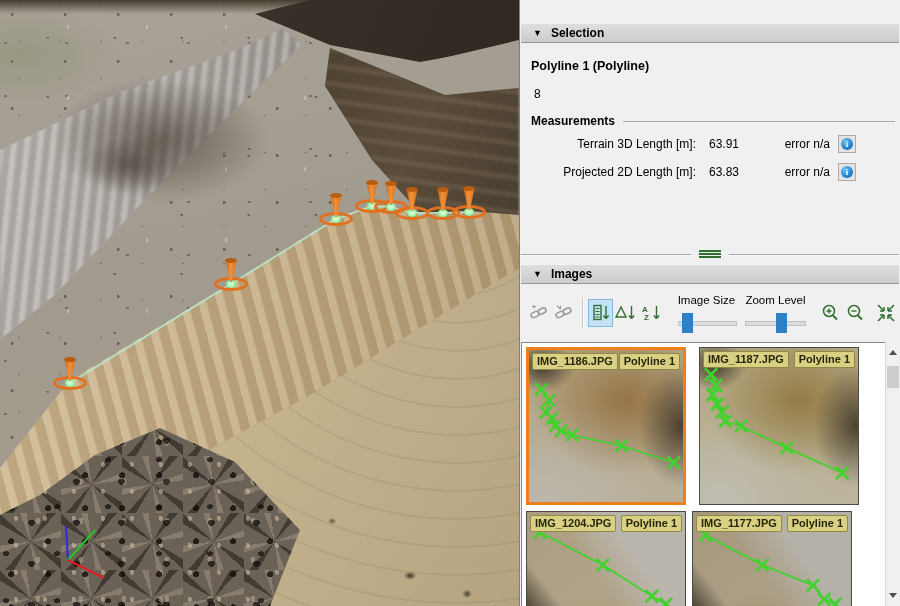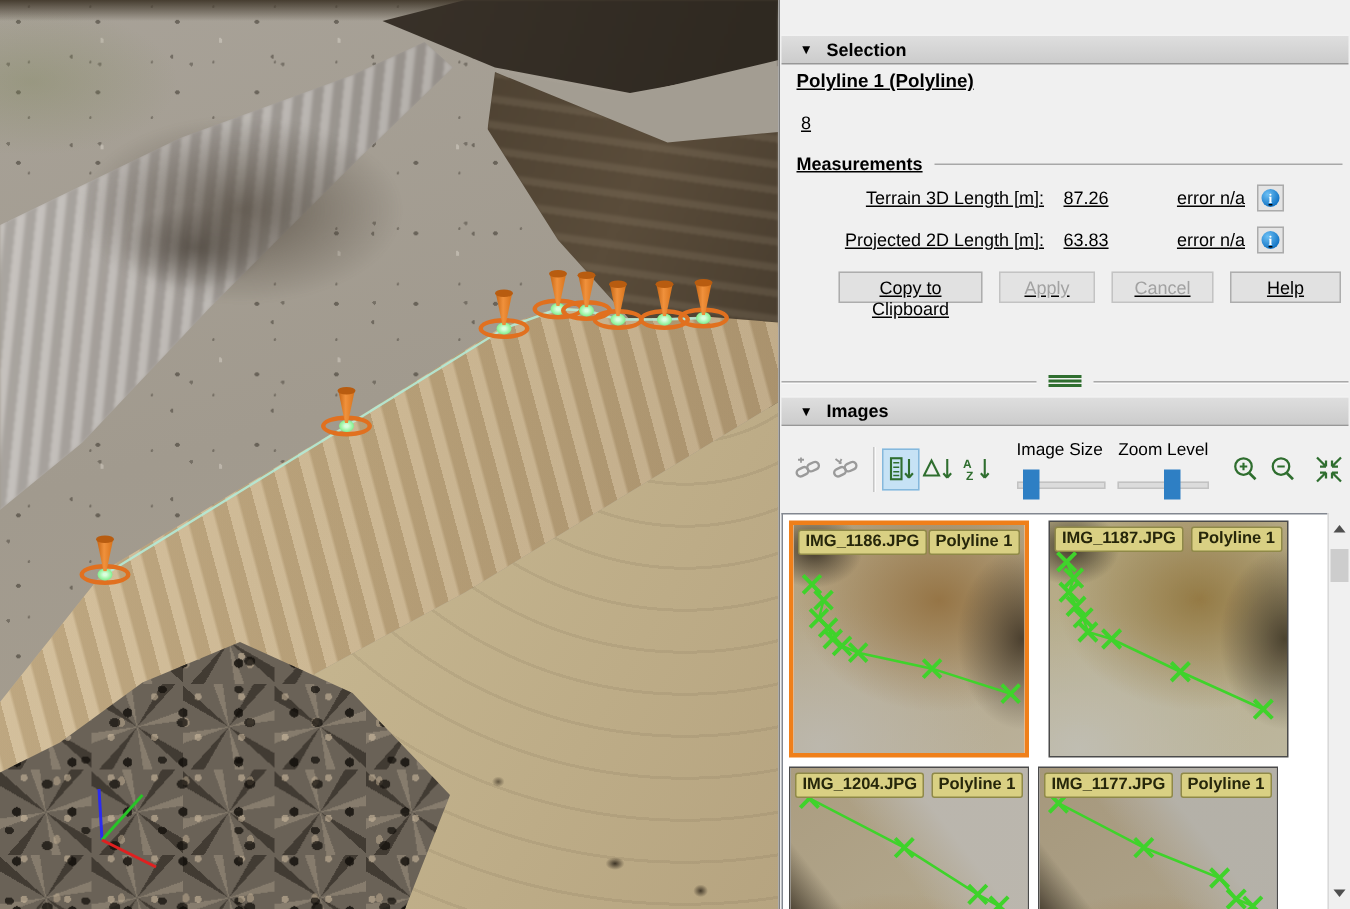--- a/index.html
+++ b/index.html
@@ -245,56 +245,50 @@
   </div>
 
   <div class="panel">
 
 
     <div class="sec-head" style="top:23px;">
       <span class="tri">▼</span>
       <span>Selection</span>
     </div>
 
-    <div class="p-body" style="top:36px;text-decoration:underline;">
+    <div class="p-body" style="top:48px;">
       <div class="obj-title">Polyline 1 (Polyline)</div>
 
       <div class="vert-row">
         <span class="val">8</span>
       </div>
 
       <div class="grp-head">
         <span>Measurements</span>
         <span class="hline"></span>
       </div>
 
       <div class="m-row">
         <span class="lbl">Terrain 3D Length [m]:</span>
-        <span class="val">87.26</span>
+        <span class="val">63.91</span>
         <span class="err">error n/a</span>
         <span class="info-btn">
             <span class="info-glyph">i</span>
           </span>
       </div>
 
       <div class="m-row">
         <span class="lbl">Projected 2D Length [m]:</span>
         <span class="val">63.83</span>
         <span class="err">error n/a</span>
         <span class="info-btn">
             <span class="info-glyph">i</span>
           </span>
       </div>
 
-      <div class="btn-row">
-        <div class="btn b-copy">Copy to Clipboard</div>
-        <div class="btn b-apply disabled">Apply</div>
-        <div class="btn b-cancel disabled">Cancel</div>
-        <div class="btn b-help">Help</div>
-      </div>
     </div>
 
     <div class="splitter">
       <span class="groove"></span>
         <span class="split-handle"></span>
         <span class="groove"></span>
     </div>
 
     <div class="sec-head" style="top:264px;">
       <span class="tri">▼</span>

